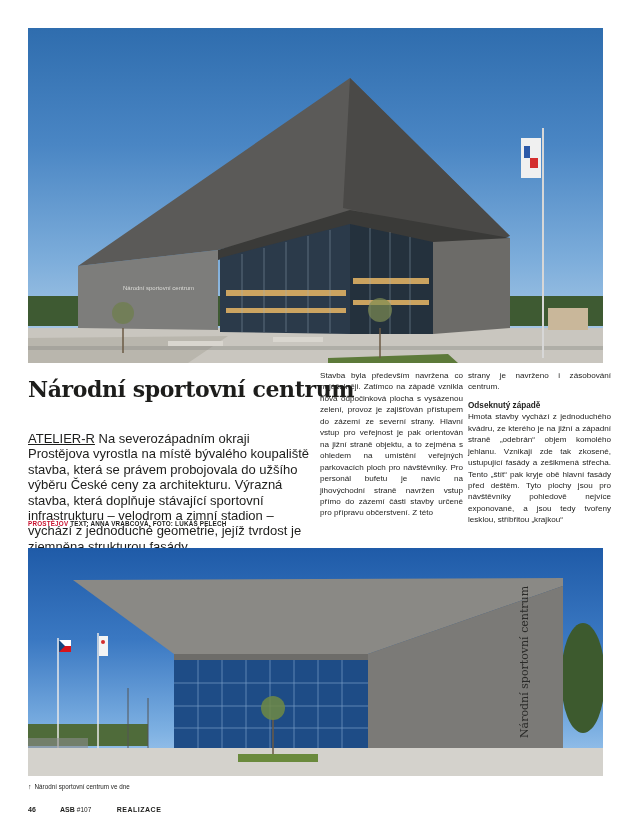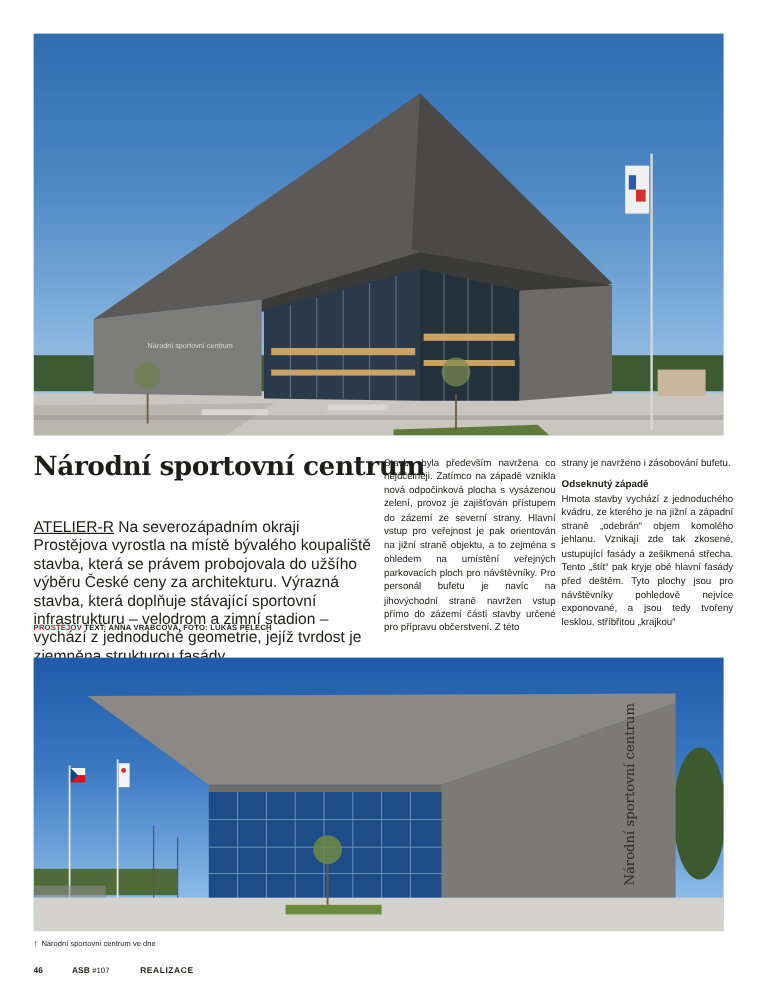--- a/index.html
+++ b/index.html
@@ -25,21 +25,21 @@
   }
   .lead .studio { text-decoration: underline; }
   .credits {
     position: absolute; left: 28px; top: 520px; width: 290px;
     font-size: 6.3px; font-weight: bold; letter-spacing: 0.2px; text-transform: uppercase; color: #1d1d1b;
   }
   .credits .place { color: #c8102e; }
 
   
   .col {
-    position: absolute; top: 380px; width: 143px;
+    position: absolute; top: 370px; width: 143px;
     font-size: 8.1px; line-height: 11.45px; text-align: justify; hyphens: auto; color: #1d1d1b;
   }
   .col.c2 { left: 320px; }
   .col.c3 { left: 468px; }
   .col p { margin: 0; }
   .col h3 { font-size: 8.2px; font-weight: bold; margin-top: 7px; line-height: 11.4px; }
 
   
   .photo-bottom {
     position: absolute; left: 28px; top: 548px; width: 575px; height: 228px; overflow: hidden;
@@ -132,21 +132,21 @@
 
 <div class="credits">
   <span class="place">PROSTĚJOV</span><span> TEXT: ANNA VRABCOVÁ, FOTO: LUKÁŠ PELECH</span>
 </div>
 
 <div class="col c2">
   <p>Stavba byla především navržena co nejúčelněji. Zatímco na západě vznikla nová odpočinková plocha s vysázenou zelení, provoz je zajišťován přístupem do zázemí ze severní strany. Hlavní vstup pro veřejnost je pak orientován na jižní straně objektu, a to zejména s ohledem na umístění veřejných parkovacích ploch pro návštěvníky. Pro personál bufetu je navíc na jihovýchodní straně navržen vstup přímo do zázemí části stavby určené pro přípravu občerstvení. Z této</p>
 </div>
 
 <div class="col c3">
-  <p>strany je navrženo i zásobování bufetu.</p>
+  <p>strany je navrženo i zásobování centrum.</p>
   <h3>Odseknutý západě</h3>
   <p>Hmota stavby vychází z jednoduchého kvádru, ze kterého je na jižní a západní straně „odebrán“ objem komolého jehlanu. Vznikají zde tak zkosené, ustupující fasády a zešikmená střecha. Tento „štít“ pak kryje obě hlavní fasády před deštěm. Tyto plochy jsou pro návštěvníky pohledově nejvíce exponované, a jsou tedy tvořeny lesklou, stříbřitou „krajkou“</p>
 </div>
 
 <div class="photo-bottom">
   <svg viewBox="0 0 575 228" preserveAspectRatio="none">
 
     <rect x="0" y="176" width="120" height="22" fill="#4f6b3a"></rect>
     <ellipse cx="555" cy="130" rx="22" ry="55" fill="#3d5a2e"></ellipse>
 

